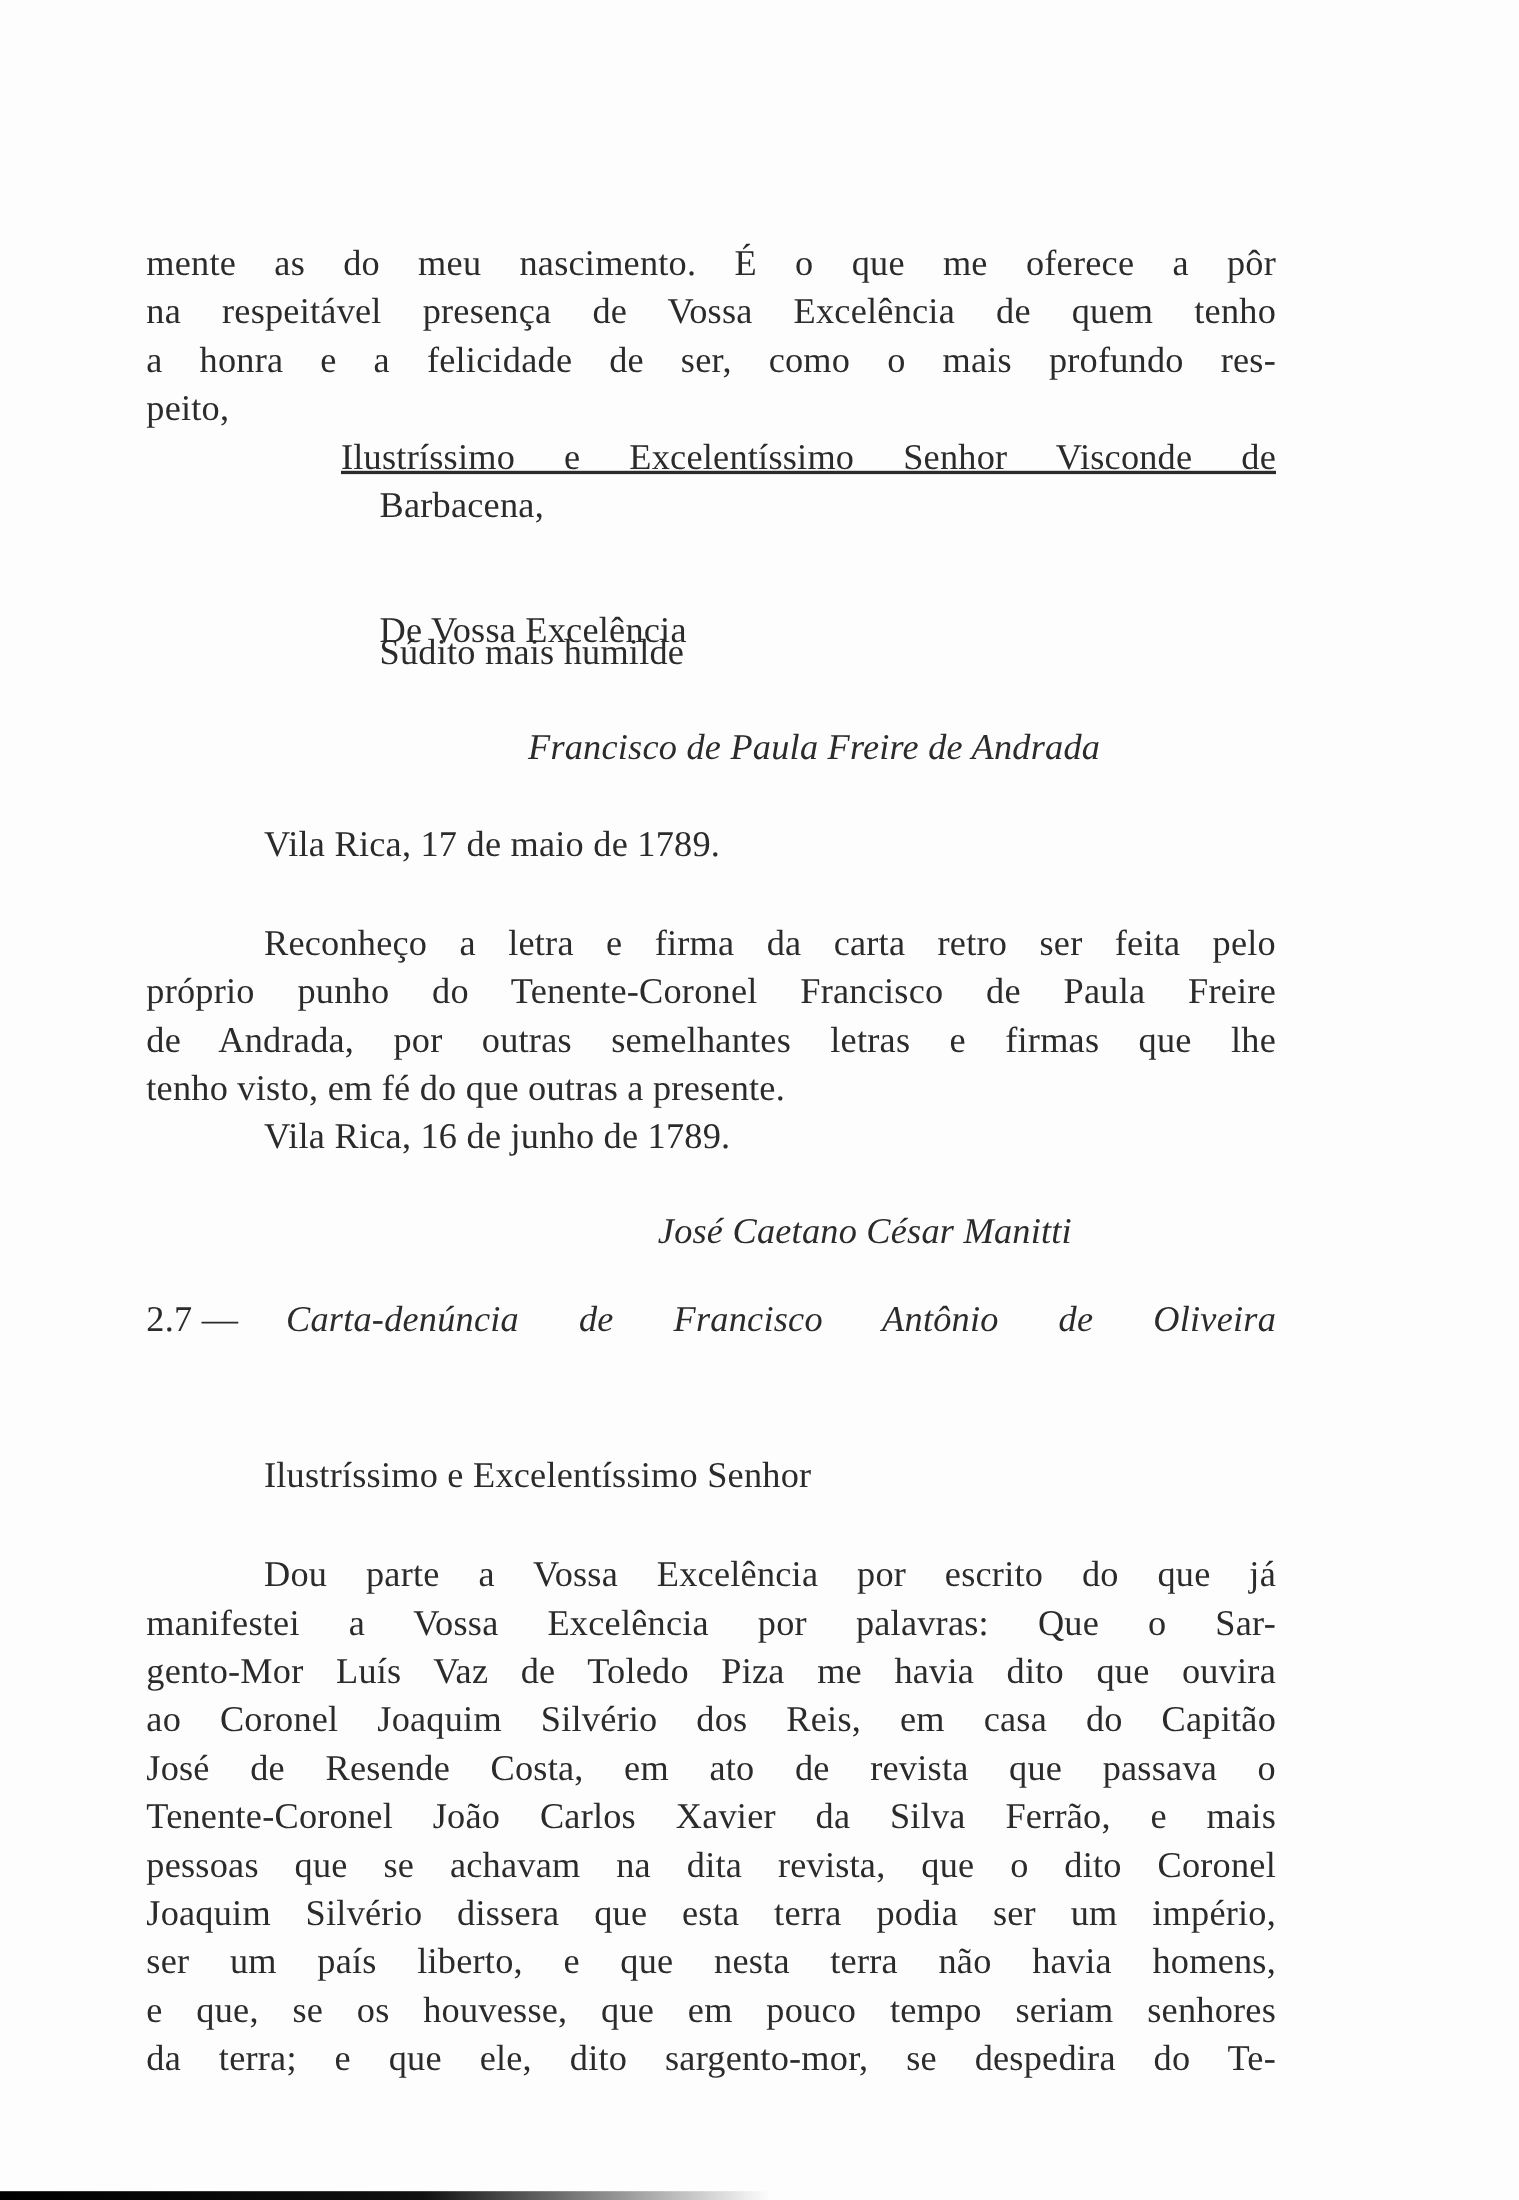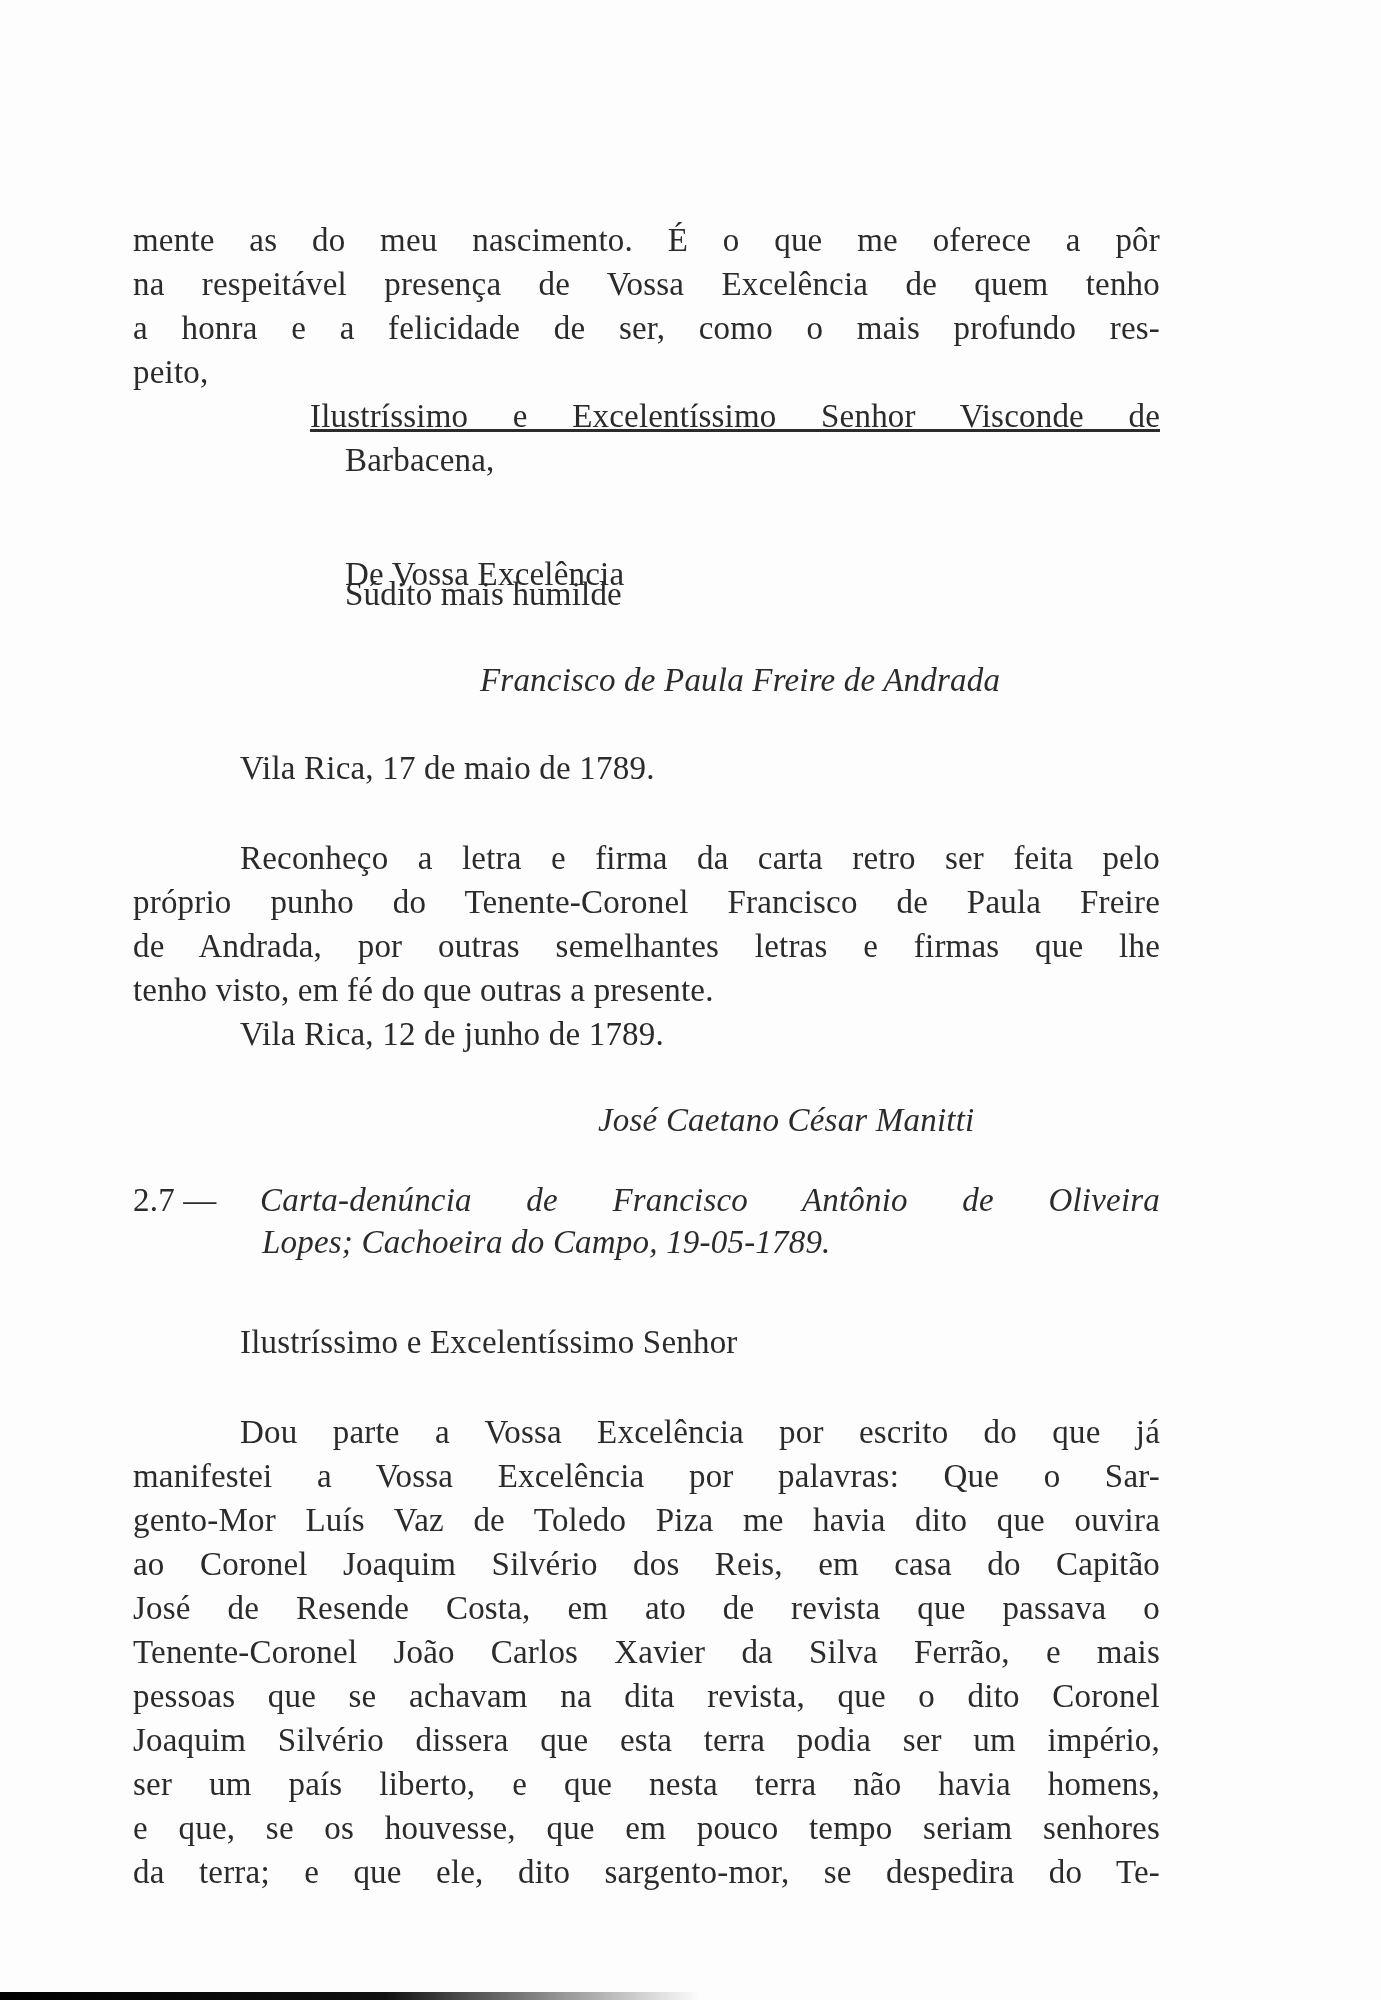--- a/index.html
+++ b/index.html
@@ -70,27 +70,26 @@
   <div class="line" style="left:345px; top:574px;">Súdito mais humilde</div>
 
   <div class="line italic" style="left:480px; top:660px;">Francisco de Paula Freire de Andrada</div>
 
   <div class="line" style="left:240px; top:748px;">Vila Rica, 17 de maio de 1789.</div>
 
   <div class="line justify" style="left:240px; top:838px; width:920px;">Reconheço a letra e firma da carta retro ser feita pelo</div>
   <div class="line justify" style="left:133px; top:882px; width:1027px;">próprio punho do Tenente-Coronel Francisco de Paula Freire</div>
   <div class="line justify" style="left:133px; top:926px; width:1027px;">de Andrada, por outras semelhantes letras e firmas que lhe</div>
   <div class="line" style="left:133px; top:970px;">tenho visto, em fé do que outras a presente.</div>
-  <div class="line" style="left:240px; top:1014px;">Vila Rica, 12 de junho de 1789.</div>
+  <div class="line" style="left:240px; top:1014px;">Vila Rica, 16 de junho de 1789.</div>
 
   <div class="line italic" style="left:598px; top:1100px;">José Caetano César Manitti</div>
 
   <div class="line" style="left:133px; top:1180px;">2.7 —</div>
   <div class="line italic justify" style="left:260px; top:1180px; width:900px;">Carta-denúncia de Francisco Antônio de Oliveira</div>
-  <div class="line italic" style="left:262px; top:1222px;">Lopes; Cachoeira do Campo, 19-05-1789.</div>
 
   <div class="line" style="left:240px; top:1322px;">Ilustríssimo e Excelentíssimo Senhor</div>
 
   <div class="line justify" style="left:240px; top:1412px; width:920px;">Dou parte a Vossa Excelência por escrito do que já</div>
   <div class="line justify" style="left:133px; top:1456px; width:1027px;">manifestei a Vossa Excelência por palavras: Que o Sar-</div>
   <div class="line justify" style="left:133px; top:1500px; width:1027px;">gento-Mor Luís Vaz de Toledo Piza me havia dito que ouvira</div>
   <div class="line justify" style="left:133px; top:1544px; width:1027px;">ao Coronel Joaquim Silvério dos Reis, em casa do Capitão</div>
   <div class="line justify" style="left:133px; top:1588px; width:1027px;">José de Resende Costa, em ato de revista que passava o</div>
   <div class="line justify" style="left:133px; top:1632px; width:1027px;">Tenente-Coronel João Carlos Xavier da Silva Ferrão, e mais</div>
   <div class="line justify" style="left:133px; top:1676px; width:1027px;">pessoas que se achavam na dita revista, que o dito Coronel</div>

